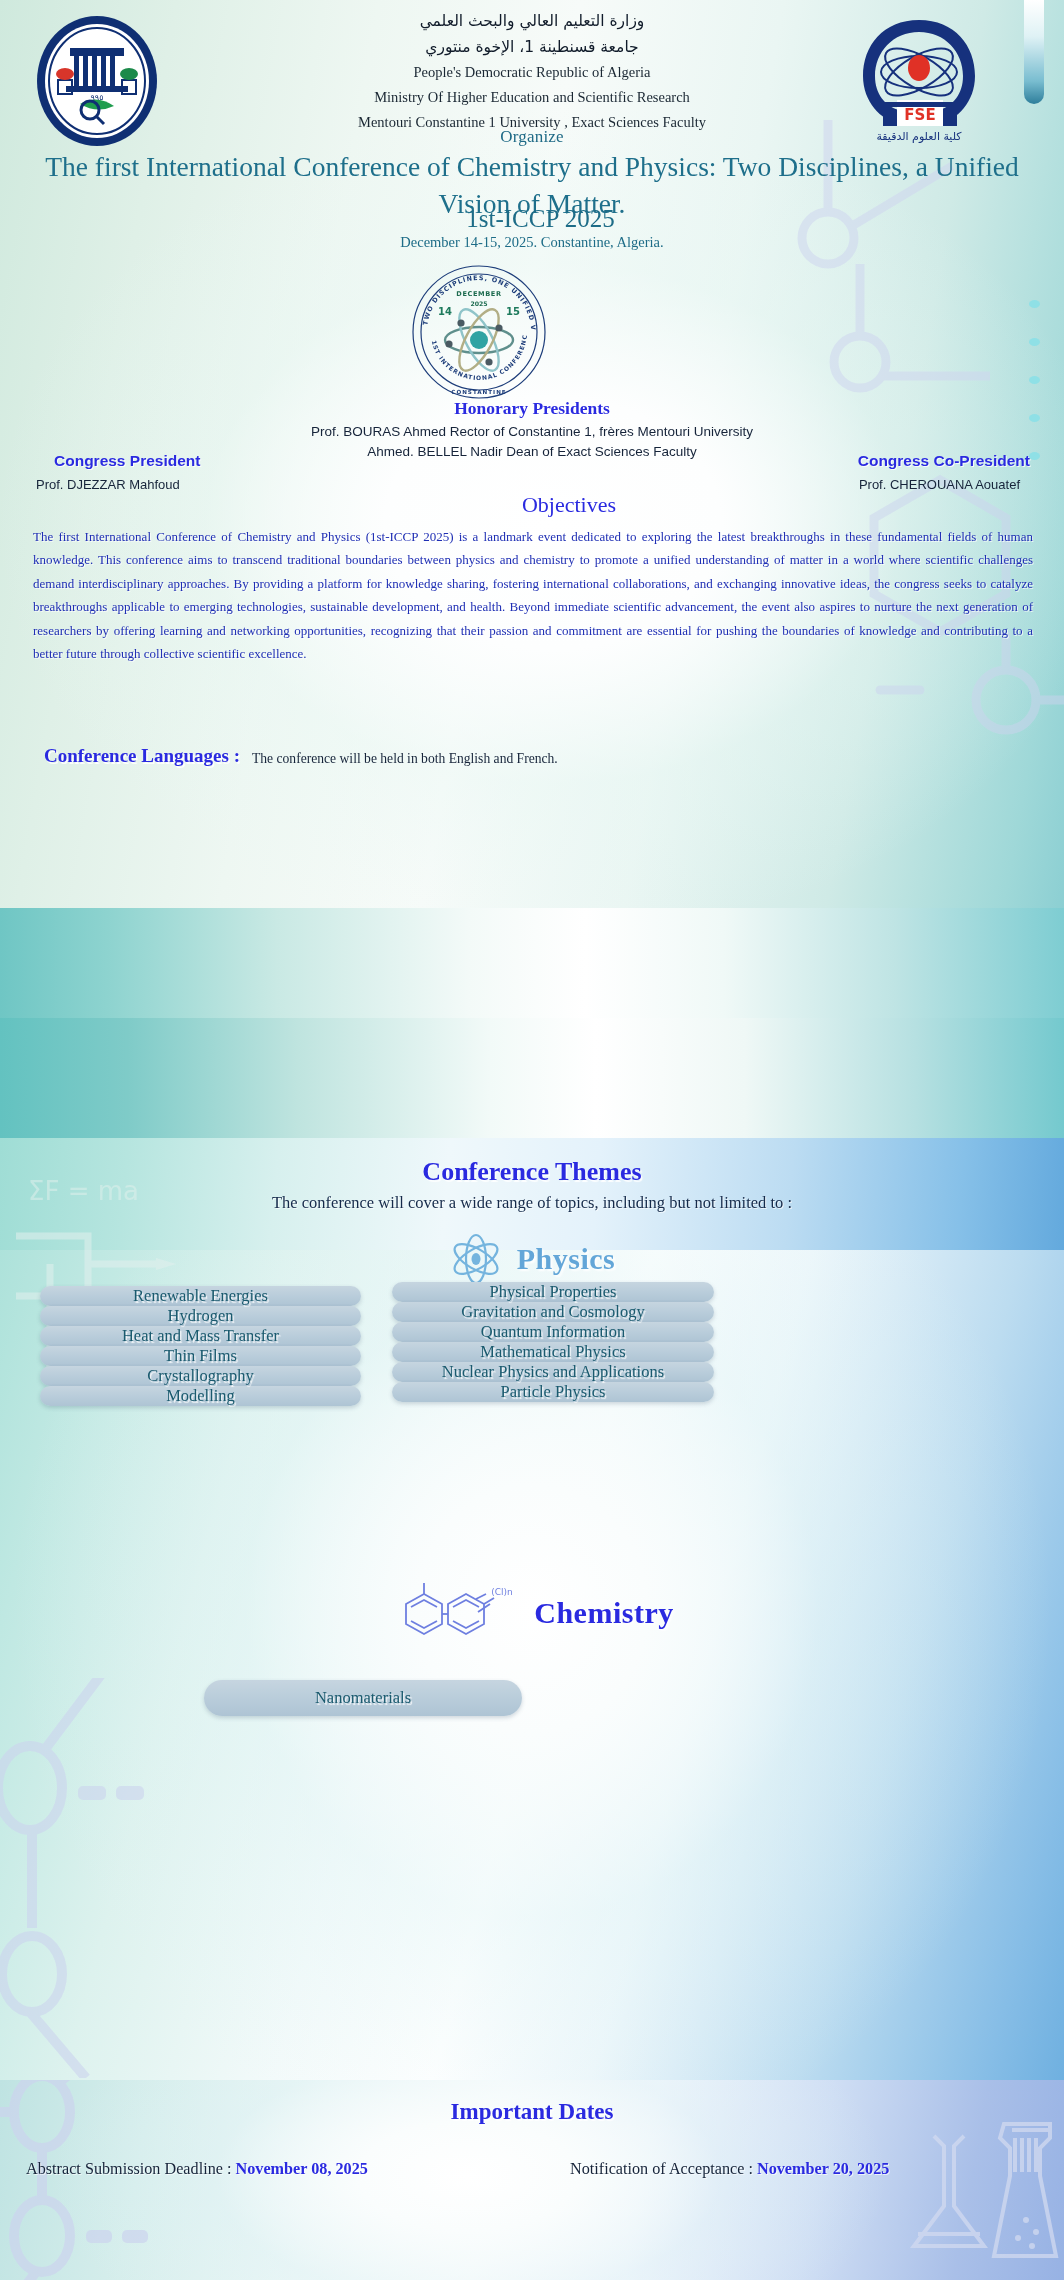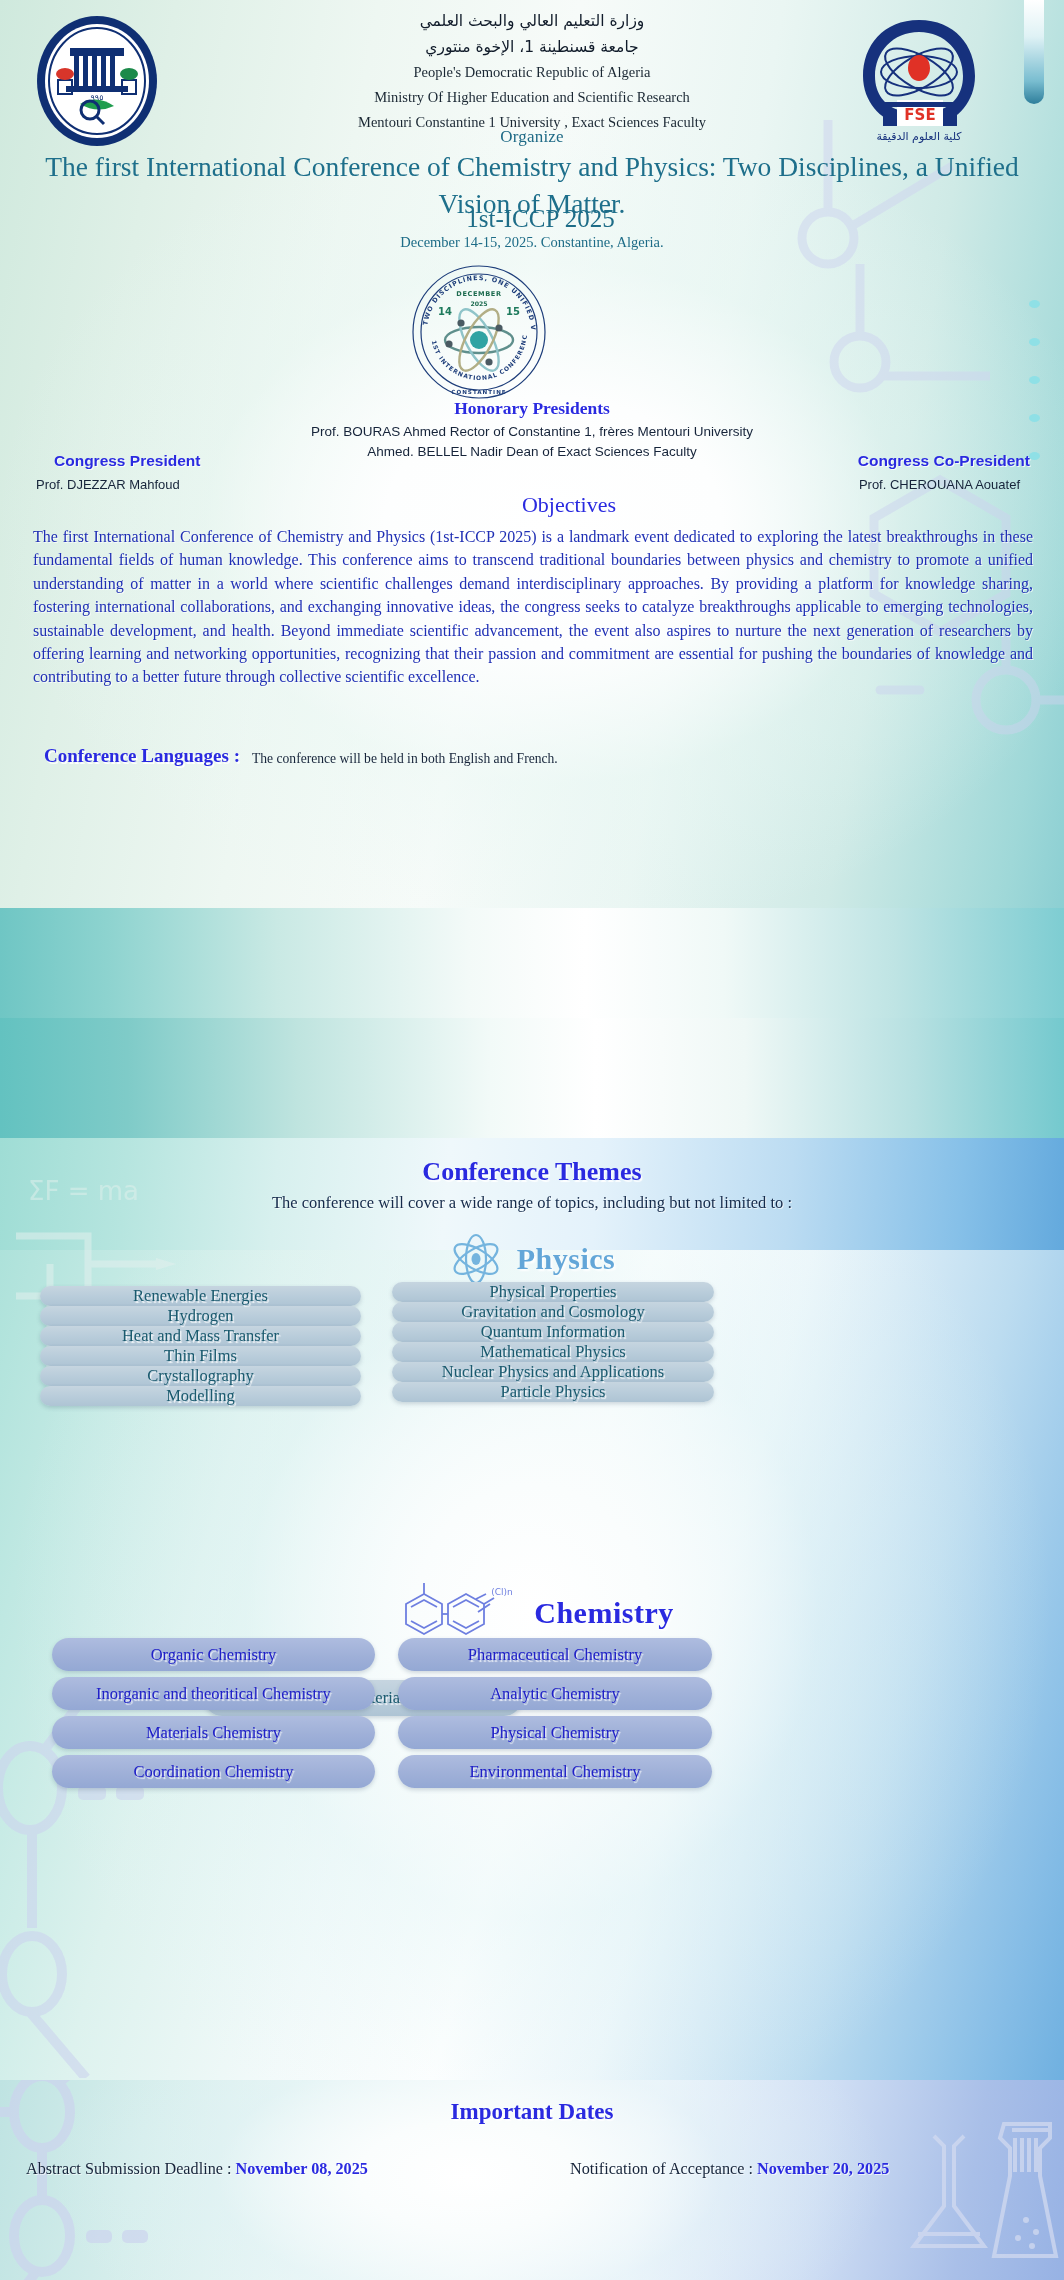--- a/index.html
+++ b/index.html
@@ -96,21 +96,21 @@
   .pres-r-n { position: absolute; right: 44px; top: 477px; font-size: 13px; color: #16243a; font-family: "Liberation Sans", sans-serif; }
 
   .objectives-h {
     position: absolute; left: 0; top: 492px; width: 1064px; text-align: center;
     font-size: 22px; font-weight: normal; color: #2a2ae0;
     text-shadow: 1.5px 1.5px 1px rgba(255,255,255,.9);
     margin-left: 37px;
   }
   .objectives-p {
     position: absolute; left: 33px; top: 525px; width: 1000px;
-    font-size: 16px; line-height: 23.4px;
+    font-size: 13px; line-height: 23.4px;
     color: #1f2fb4; text-align: justify;
     text-shadow: 1px 1px 0 rgba(255,255,255,.75);
   }
   .lang-h {
     position: absolute; left: 44px; top: 745px;
     font-size: 19px; font-weight: bold; color: #2a2ae0;
     text-shadow: 1.5px 1.5px 0 rgba(255,255,255,.9);
   }
   .lang-t {
     position: absolute; left: 252px; top: 751px;
@@ -420,32 +420,20 @@
         <line x1="94" y1="22" x2="104" y2="16"></line>
         <line x1="86" y1="17" x2="96" y2="12"></line>
         <line x1="88" y1="30" x2="100" y2="22"></line>
       </g>
       <text x="34" y="-1" font-size="9" fill="#6e7fe0" text-anchor="middle" font-family="DejaVu Sans, sans-serif">(Cl)n</text>
       <text x="112" y="13" font-size="9" fill="#6e7fe0" text-anchor="middle" font-family="DejaVu Sans, sans-serif">(Cl)n</text>
     </svg>
     <span class="cat-label">Chemistry</span>
   </div>
 
-  <div id="chem-left-wrap">
-      <div class="pill chem">Organic Chemistry</div>
-      <div class="pill chem">Inorganic and theoritical Chemistry</div>
-      <div class="pill chem">Materials Chemistry</div>
-      <div class="pill chem">Coordination Chemistry</div>
-    </div>
-  <div id="chem-right-wrap">
-      <div class="pill chem">Pharmaceutical Chemistry</div>
-      <div class="pill chem">Analytic Chemistry</div>
-      <div class="pill chem">Physical Chemistry</div>
-      <div class="pill chem">Environmental Chemistry</div>
-    </div>
 
   <div class="sec-dates">
     <svg class="deco" style="left:-10px; top:-14px; width:240px; height:220px; opacity:.7;" viewBox="0 0 240 220">
       <g fill="none" stroke="#ccd4ee" stroke-width="10">
         <ellipse cx="52" cy="46" rx="28" ry="36"></ellipse>
         <line x1="24" y1="46" x2="-10" y2="46"></line>
         <line x1="70" y1="16" x2="110" y2="-18"></line>
         <line x1="52" y1="84" x2="52" y2="130"></line>
         <ellipse cx="52" cy="170" rx="28" ry="36"></ellipse>
         <line x1="46" y1="206" x2="14" y2="248"></line>

